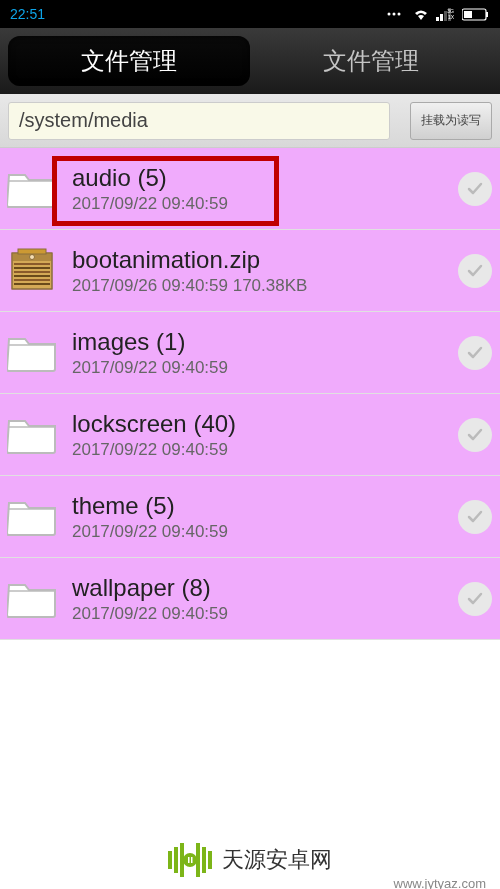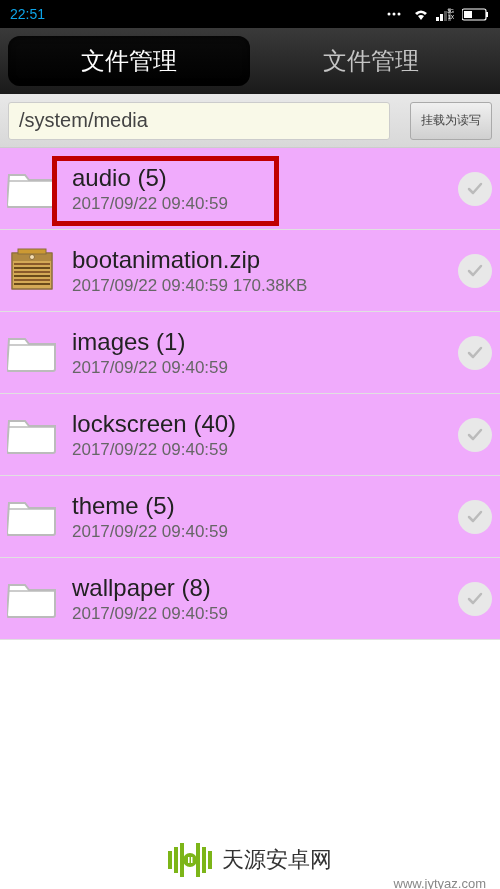--- a/index.html
+++ b/index.html
@@ -224,21 +224,21 @@
           <rect x="6" y="24" width="36" height="2" fill="#8a5a2a"></rect>
           <rect x="6" y="28" width="36" height="2" fill="#6a4a1a"></rect>
           <rect x="6" y="32" width="36" height="2" fill="#8a5a2a"></rect>
           <rect x="6" y="36" width="36" height="2" fill="#6a4a1a"></rect>
           <circle cx="24" cy="10" r="2.5" fill="#f5deb3" stroke="#8a6d3b"></circle>
           <rect x="10" y="2" width="28" height="5" fill="#c93" stroke="#8a6d3b"></rect>
         </svg>
       </div>
       <div class="file-info">
         <div class="file-name">bootanimation.zip</div>
-        <div class="file-meta">2017/09/22 09:40:59   170.38KB</div>
+        <div class="file-meta">2017/09/26 09:40:59   170.38KB</div>
       </div>
       <div class="file-check">
         <svg width="18" height="18" viewBox="0 0 18 18">
           <path d="M3 9 L7 13 L15 4" fill="none" stroke="#bbb" stroke-width="2.5" stroke-linecap="round" stroke-linejoin="round"></path>
         </svg>
       </div>
     </div>
     <div class="file-row">
       <div class="file-icon">
         <svg width="50" height="40" viewBox="0 0 50 40">

